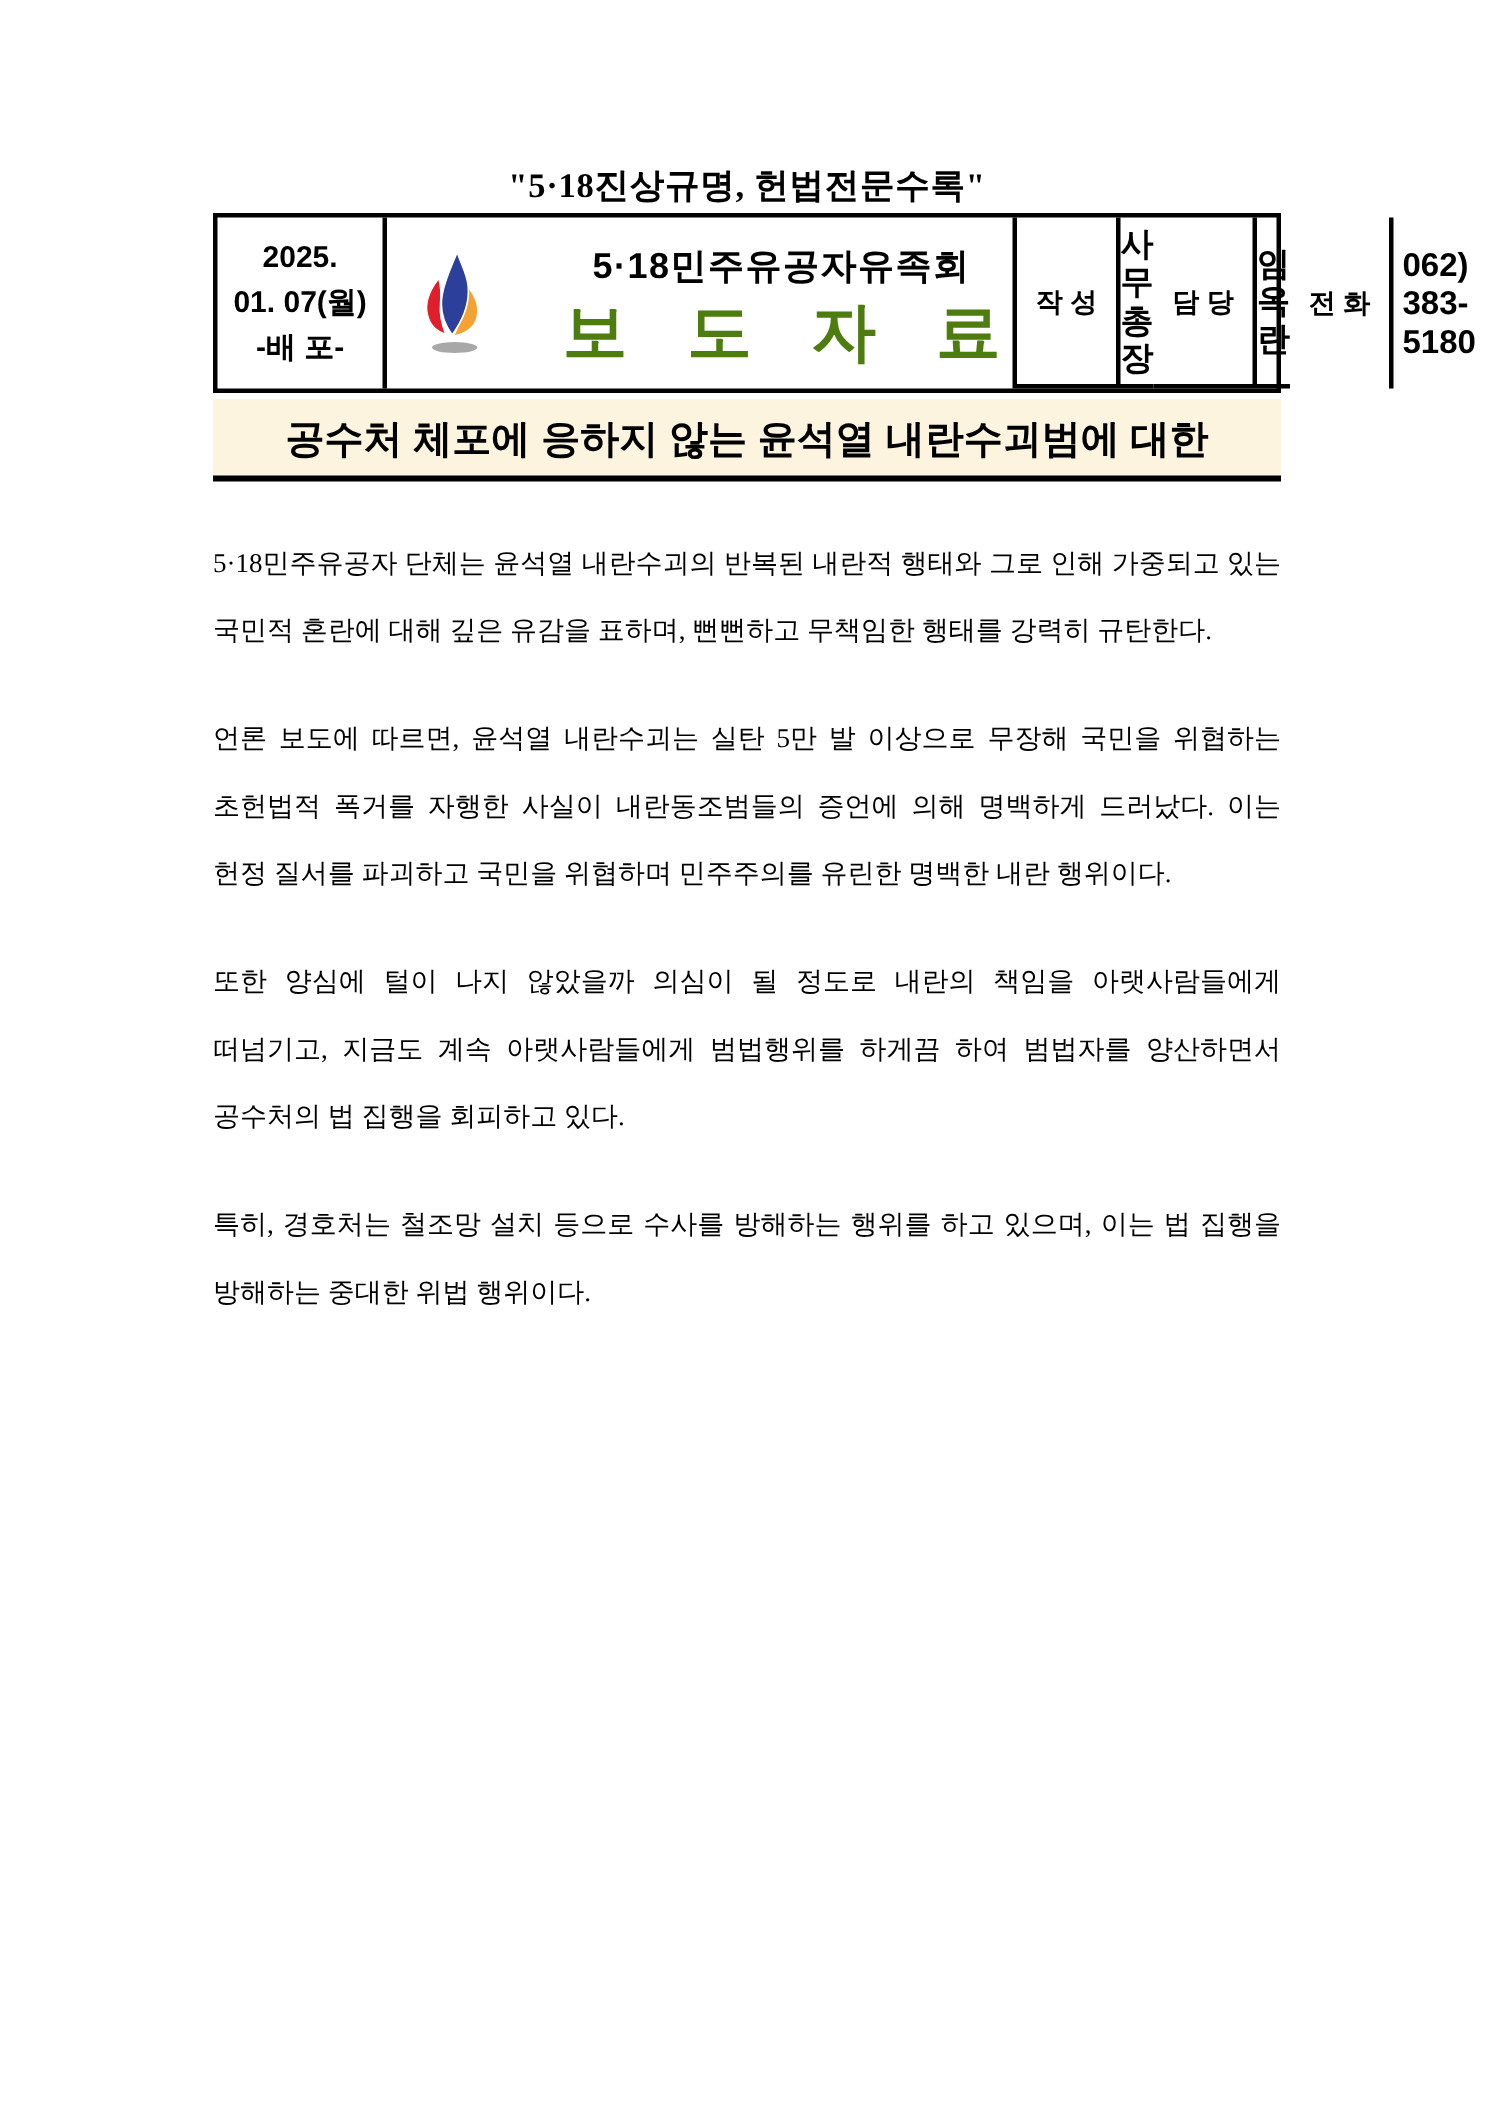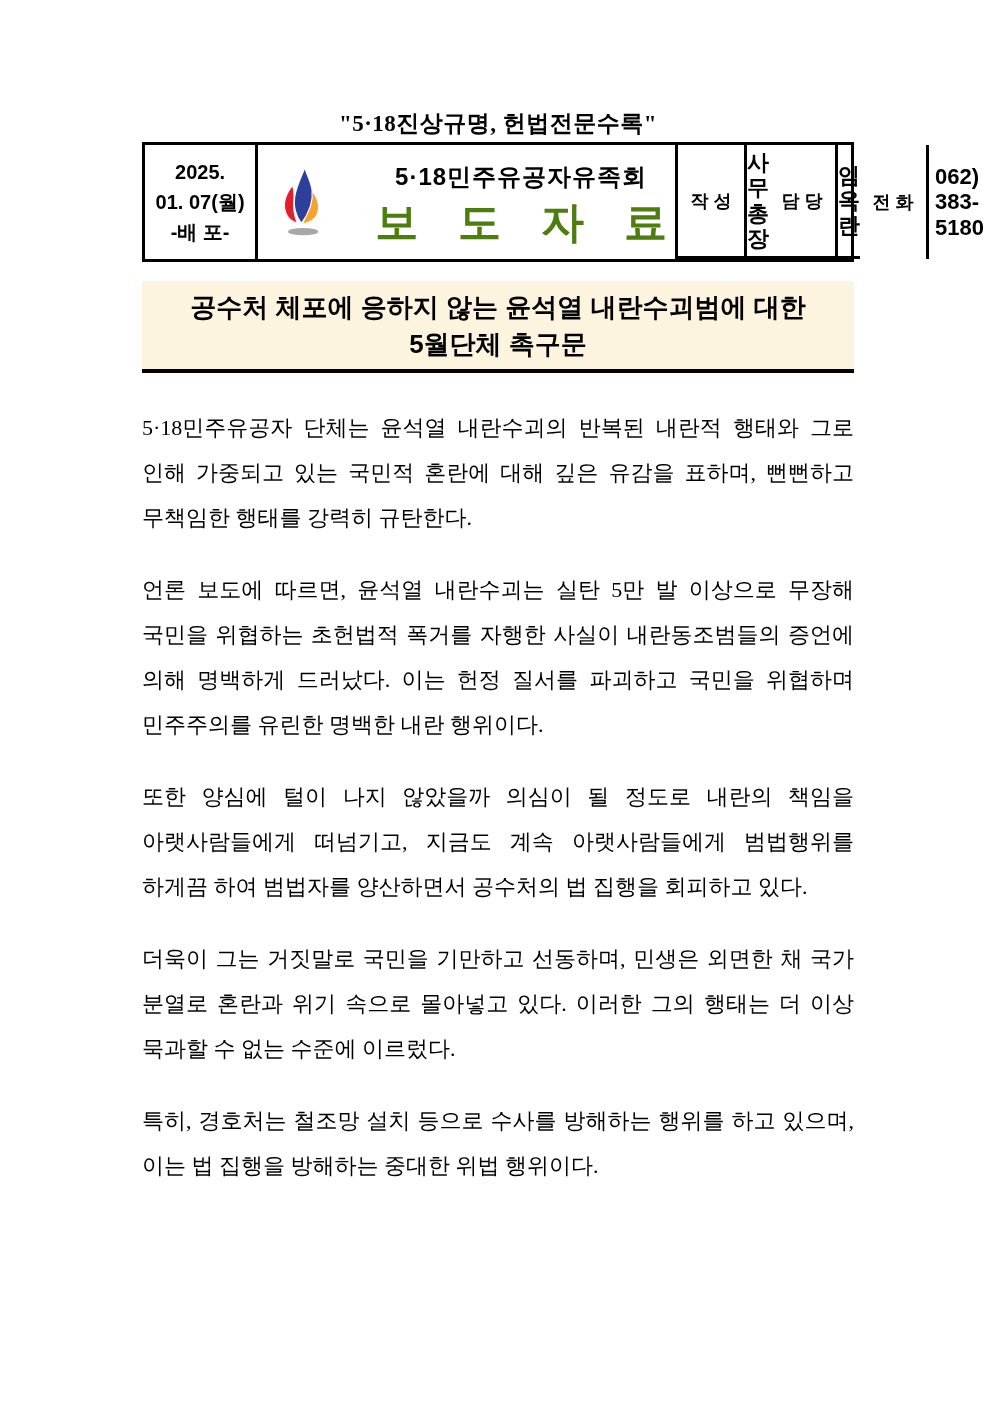--- a/index.html
+++ b/index.html
@@ -57,35 +57,35 @@
     font-weight: bold; font-size: 18px; white-space: nowrap;
   }
   .info-value {
     flex: 1; display: flex; align-items: center; justify-content: center;
     font-weight: bold; font-size: 22px; white-space: pre-line; line-height: 1.15;
   }
   .info-value.left { justify-content: flex-start; padding-left: 6px; }
 
   
   .title-block {
-    margin-top: 19px;
+    margin-top: 4px;
     background: #fdf4df;
     border-bottom: 4px solid #000;
     text-align: center;
     padding: 8px 0 6px;
     font-family: "Liberation Sans", sans-serif;
   }
   .title-line {
     font-weight: bold; font-size: 26px; line-height: 37px; white-space: nowrap;
   }
 
   
   .body { margin-top: 32px; }
   .body p {
-    font-size: 22px;
+    font-size: 18px;
     line-height: 45px;
     text-align: justify;
     margin: 0 0 27px 0;
     word-break: keep-all;
   }
 </style>
 </head>
 <body>
 
 <div class="page">
@@ -126,24 +126,22 @@
         <div class="info-label">전 화</div>
         <div class="info-value left">062)
 383-5180</div>
       </div>
     </div>
 
   </div>
 
   <div class="title-block">
     <div class="title-line">공수처 체포에 응하지 않는 윤석열 내란수괴범에 대한</div>
-    <div class="title-line">5월단체 촉구문</div>
   </div>
 
   <div class="body">
     <p>5·18민주유공자 단체는 윤석열 내란수괴의 반복된 내란적 행태와 그로 인해 가중되고 있는 국민적 혼란에 대해 깊은 유감을 표하며, 뻔뻔하고 무책임한 행태를 강력히 규탄한다.</p>
     <p>언론 보도에 따르면, 윤석열 내란수괴는 실탄 5만 발 이상으로 무장해 국민을 위협하는 초헌법적 폭거를 자행한 사실이 내란동조범들의 증언에 의해 명백하게 드러났다. 이는 헌정 질서를 파괴하고 국민을 위협하며 민주주의를 유린한 명백한 내란 행위이다.</p>
     <p>또한 양심에 털이 나지 않았을까 의심이 될 정도로 내란의 책임을 아랫사람들에게 떠넘기고, 지금도 계속 아랫사람들에게 범법행위를 하게끔 하여 범법자를 양산하면서 공수처의 법 집행을 회피하고 있다.</p>
-    <p>더욱이 그는 거짓말로 국민을 기만하고 선동하며, 민생은 외면한 채 국가 분열로 혼란과 위기 속으로 몰아넣고 있다. 이러한 그의 행태는 더 이상 묵과할 수 없는 수준에 이르렀다.</p>
     <p>특히, 경호처는 철조망 설치 등으로 수사를 방해하는 행위를 하고 있으며, 이는 법 집행을 방해하는 중대한 위법 행위이다.</p>
   </div>
 
 </div>
 
 </body></html>

